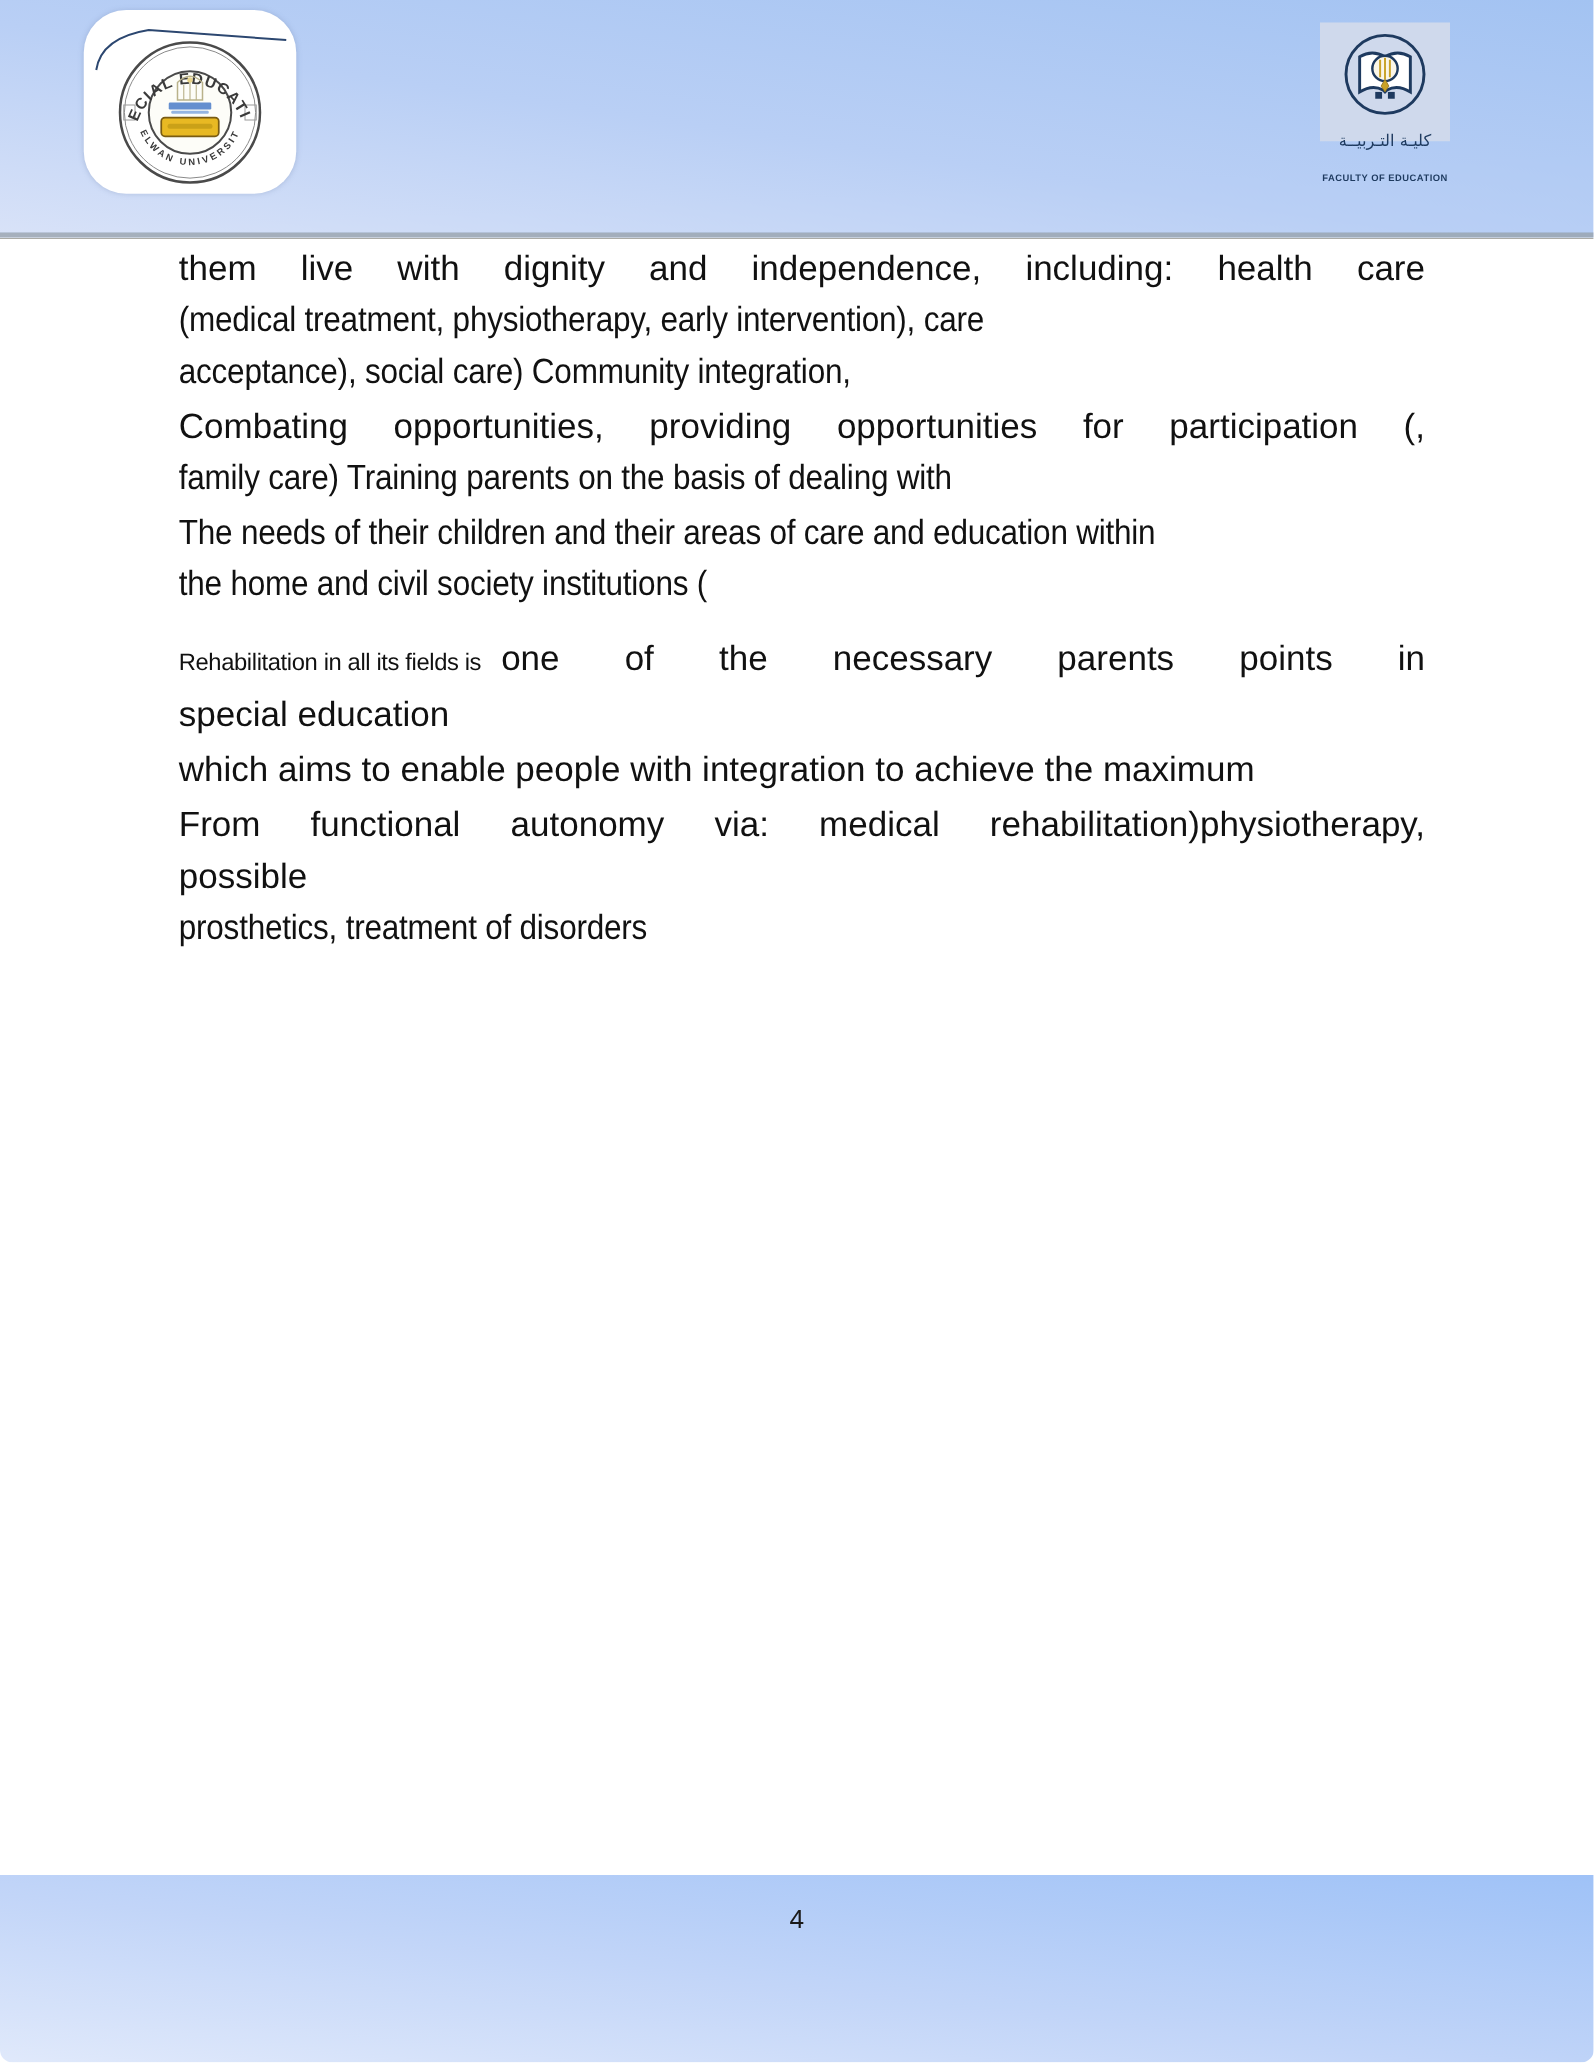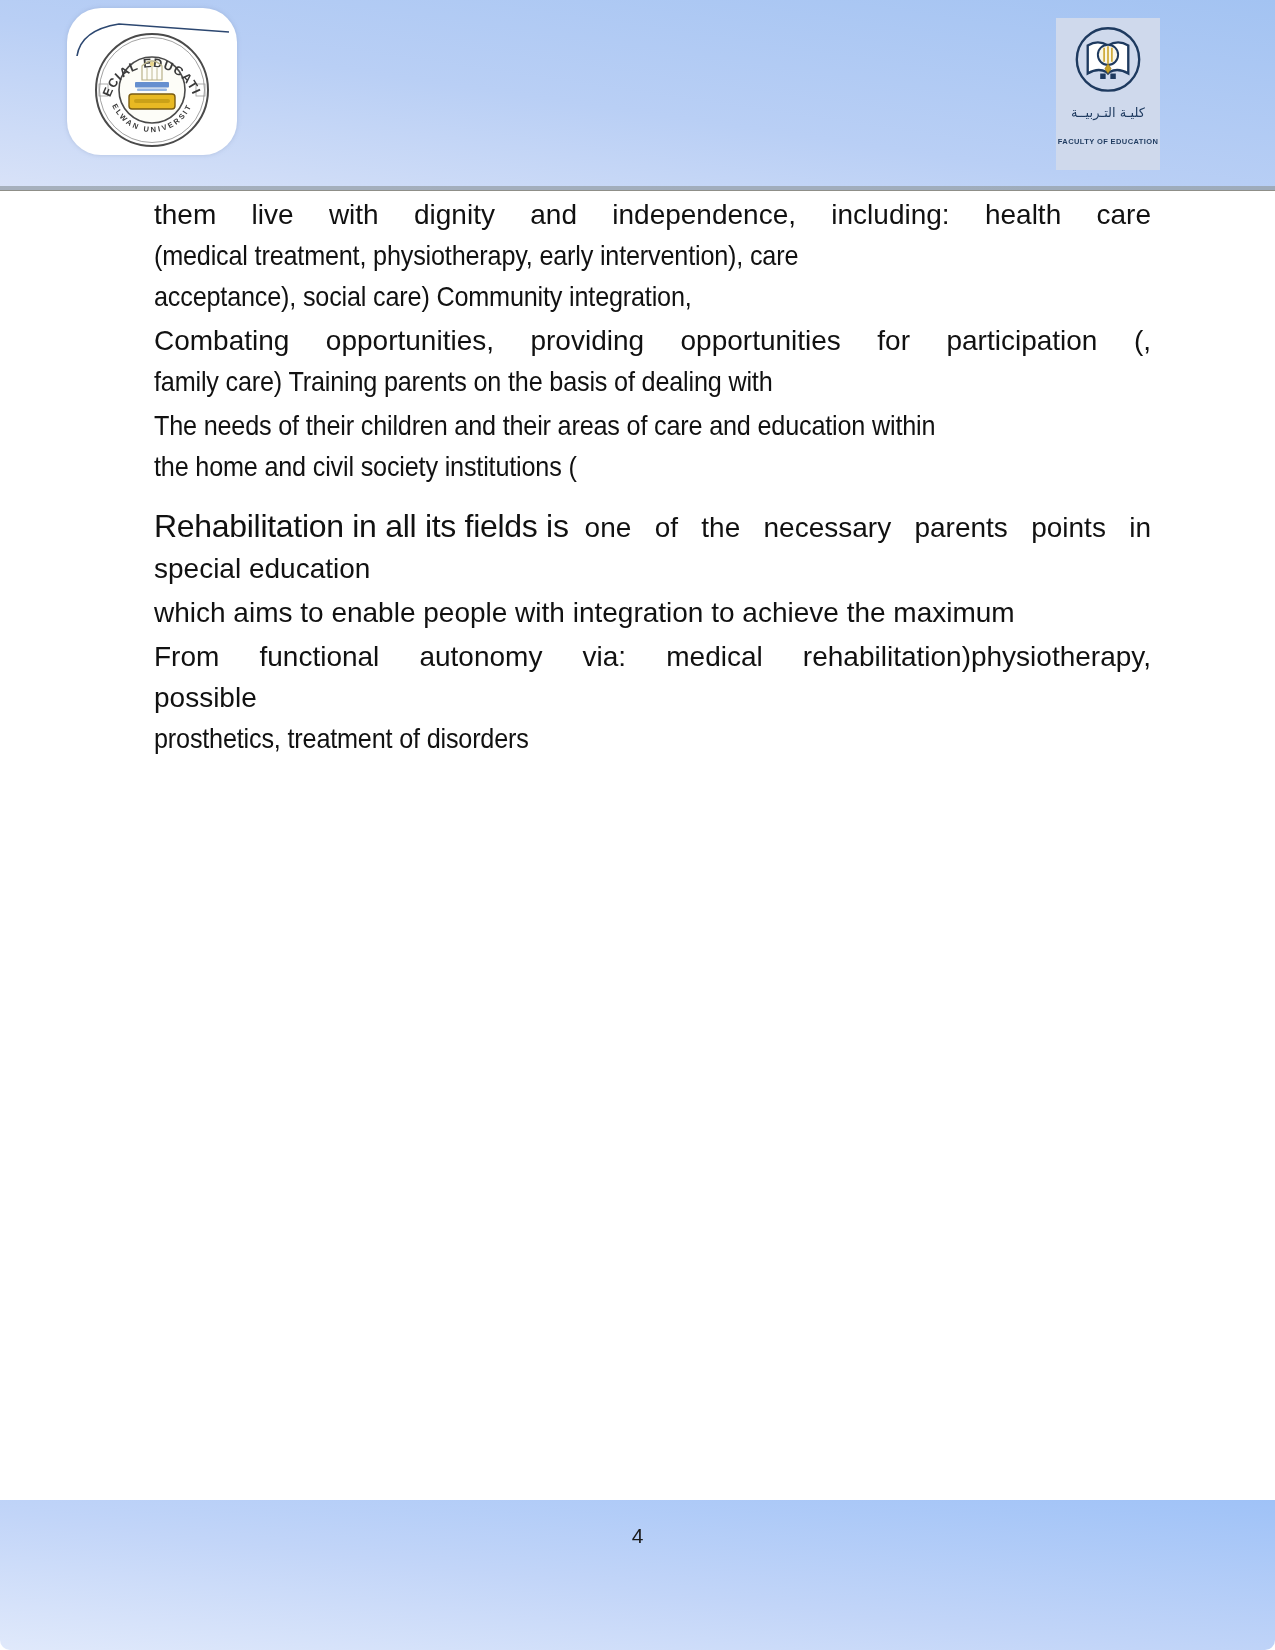--- a/index.html
+++ b/index.html
@@ -28,21 +28,21 @@
     left: 67px; top: 8px;
     width: 170px; height: 147px;
     background: #ffffff;
     border-radius: 34px;
     box-shadow: 0 0 4px rgba(120,140,180,0.35);
   }
   .logo-card-left svg { position: absolute; left: 0; top: 0; }
   .logo-card-right {
     position: absolute;
     left: 1056px; top: 18px;
-    width: 104px; height: 152px;
+    width: 104px; height: 95px;
     background: #cfd9ec;
     padding-top: 4px;
     text-align: center;
   }
   .logo-card-right .arabic-title {
     font-family: "DejaVu Sans", sans-serif;
     font-size: 13px;
     color: #1e3a5f;
     line-height: 14px;
     margin-top: -2px;
@@ -51,21 +51,21 @@
     font-size: 7.5px;
     font-weight: bold;
     color: #1e3a5f;
     letter-spacing: 0.4px;
     margin-top: 17px;
   }
 
   
   .content {
     position: absolute;
-    left: 154px;
+    left: 143px;
     top: 194px;
     width: 997px;
   }
   .line {
     font-size: 28px;
     line-height: 41px;
     color: #111111;
     text-align: left;
   }
   .just {
@@ -74,21 +74,21 @@
   }
   .narrow {
     white-space: nowrap;
     transform: scaleX(0.9);
     transform-origin: left center;
     letter-spacing: -0.2px;
   }
   .split-line { display: flex; align-items: baseline; }
   .split-line .lead {
     flex: none;
-    font-size: 32px;
+    font-size: 19px;
     letter-spacing: -0.3px;
     margin-right: 16px;
     text-align: center;
   }
   .split-line .rest {
     flex: 1;
     text-align: justify;
     text-align-last: justify;
   }
   .gap-lg { margin-top: 19px; }

